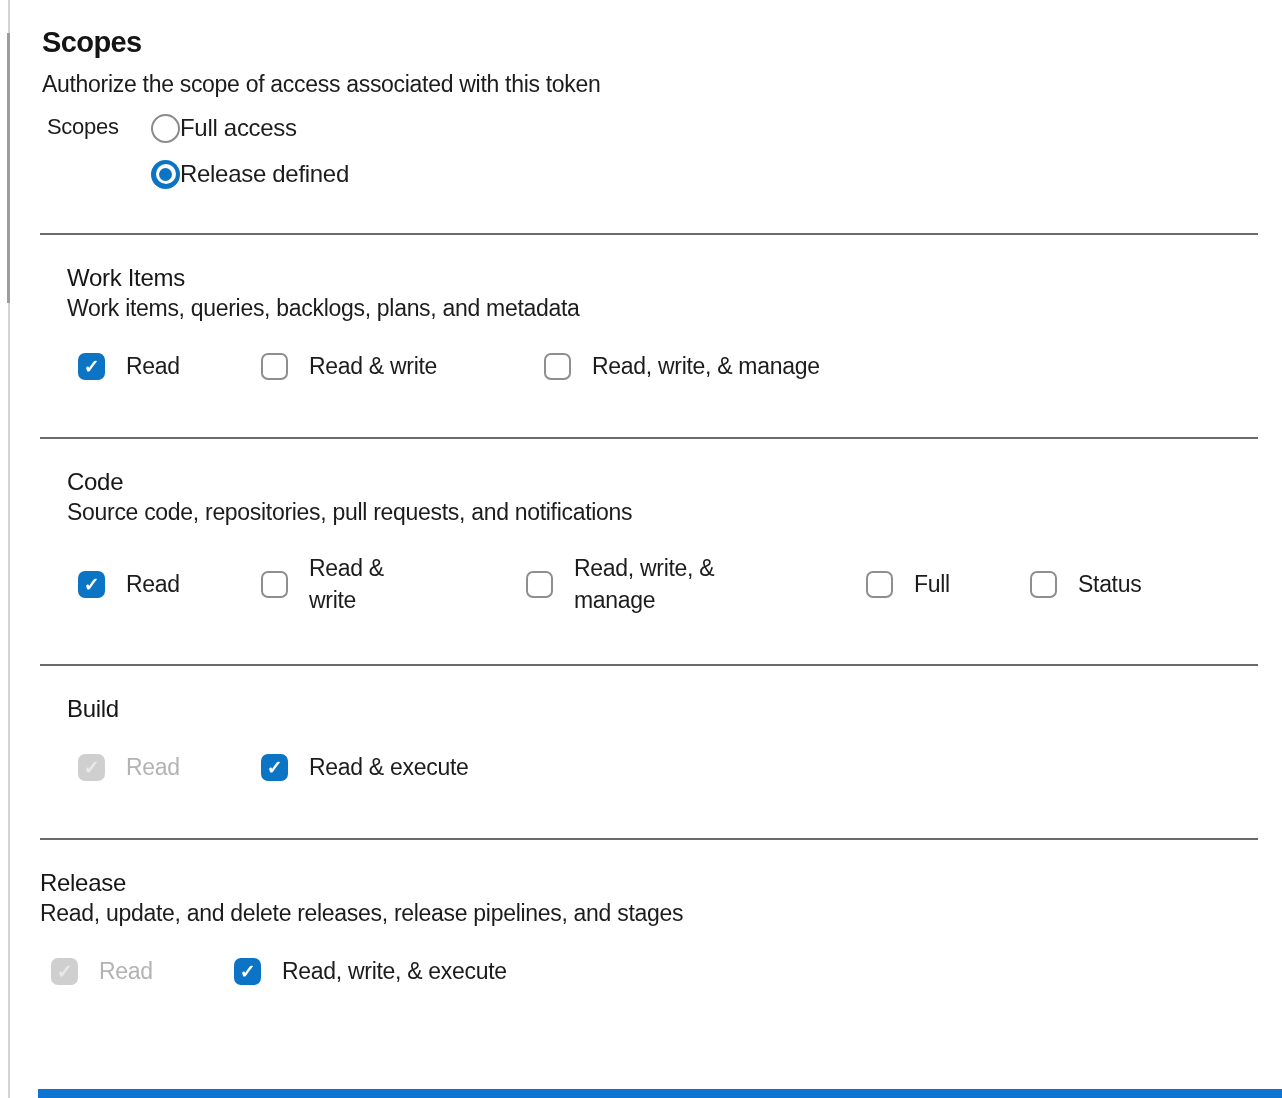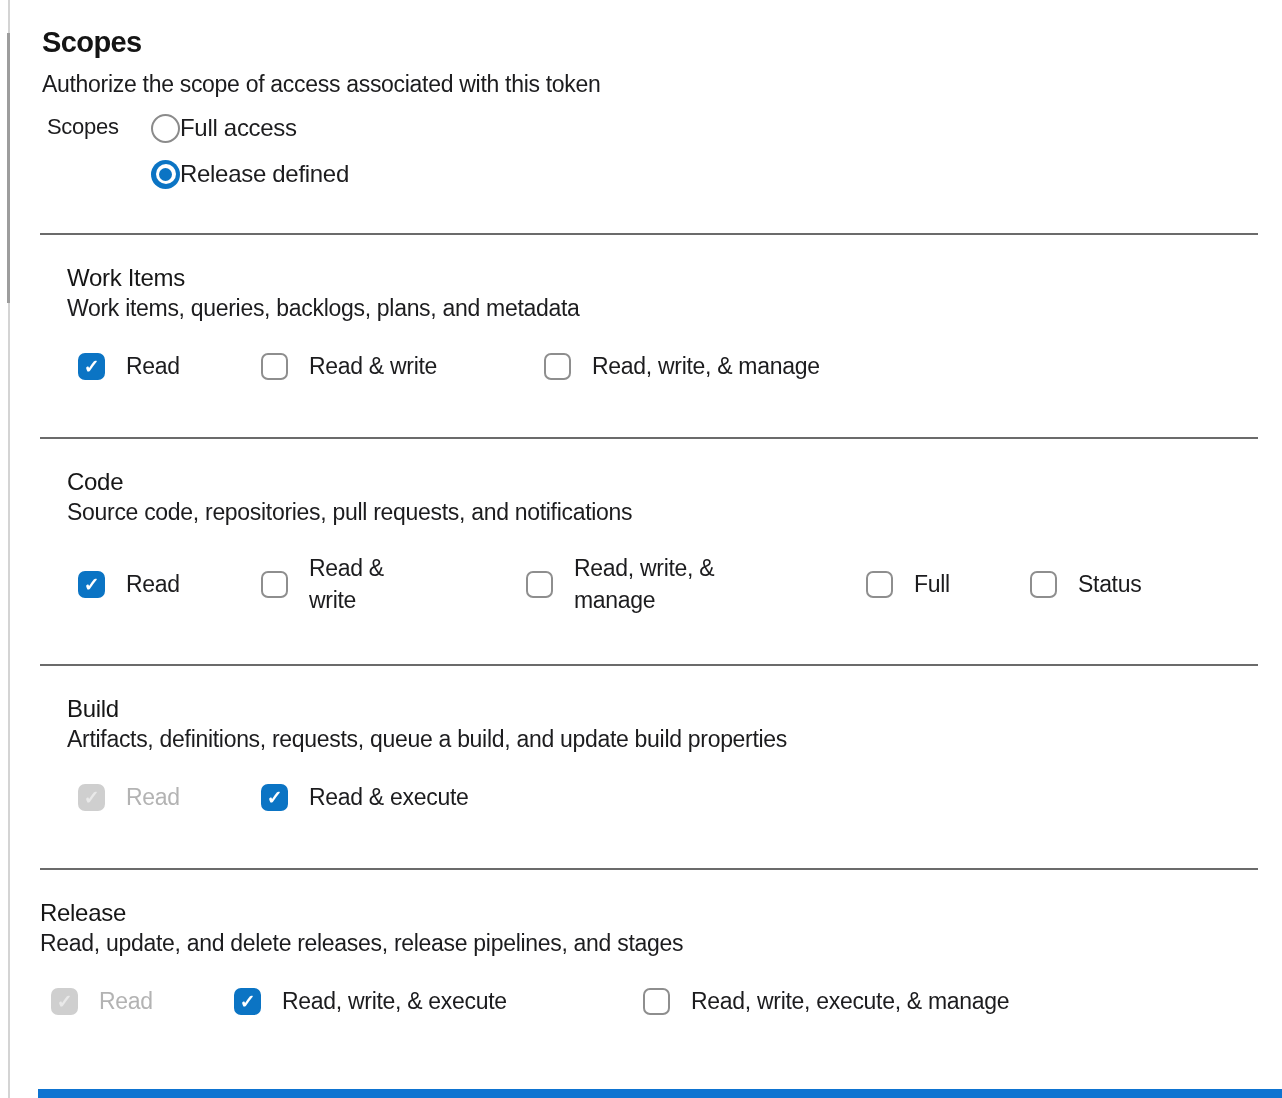--- a/index.html
+++ b/index.html
@@ -145,21 +145,20 @@
       <span class="cb"></span>
       <span class="opt-label">Status</span>
     </div>
   </div>
 </div>
 
 <div class="divider"></div>
 
 <div class="section">
   <div class="section-heading">Build</div>
-  <div class="section-desc">Artifacts, definitions, requests, queue a build, and update build properties</div>
   <div class="row">
     <div class="opt" style="left:11px">
       <span class="cb disabled">
           <span class="glyph">✓</span>
         </span>
       <span class="opt-label muted">Read</span>
     </div>
     <div class="opt" style="left:194px">
       <span class="cb checked">
           <span class="glyph">✓</span>
@@ -180,20 +179,16 @@
           <span class="glyph">✓</span>
         </span>
       <span class="opt-label muted">Read</span>
     </div>
     <div class="opt" style="left:194px">
       <span class="cb checked">
           <span class="glyph">✓</span>
         </span>
       <span class="opt-label">Read, write, &amp; execute</span>
     </div>
-    <div class="opt" style="left:603px">
-      <span class="cb"></span>
-      <span class="opt-label">Read, write, execute, &amp; manage</span>
-    </div>
   </div>
 </div>
 
 <div class="bottom-accent-bar"></div>
 
 </body></html>

